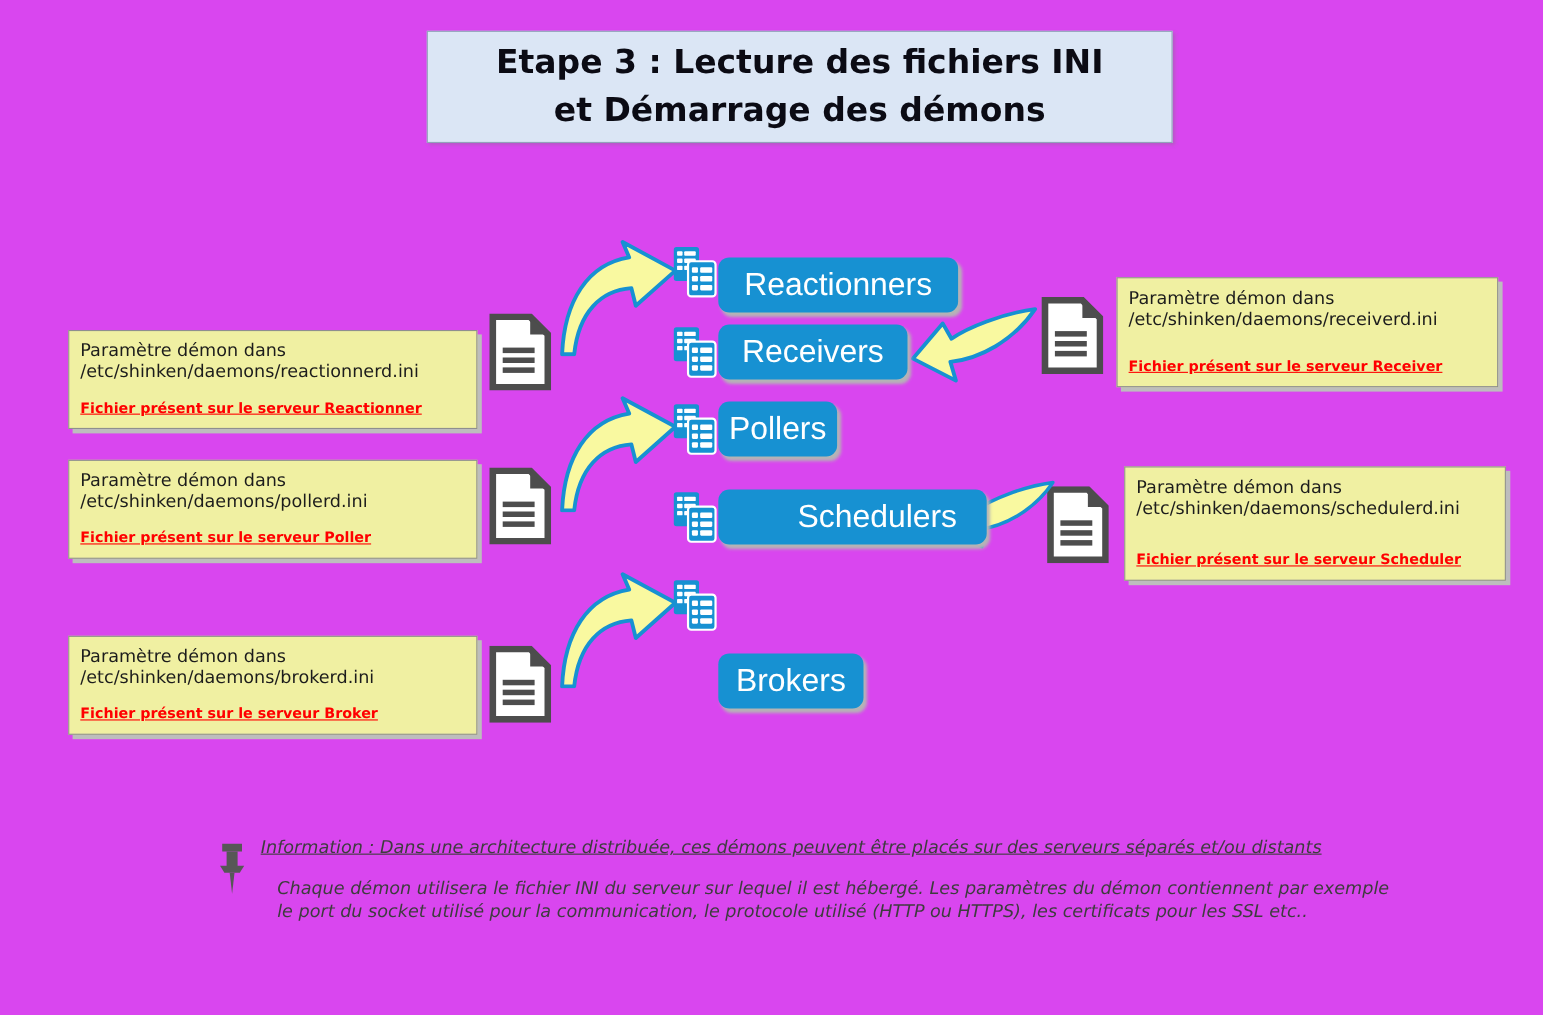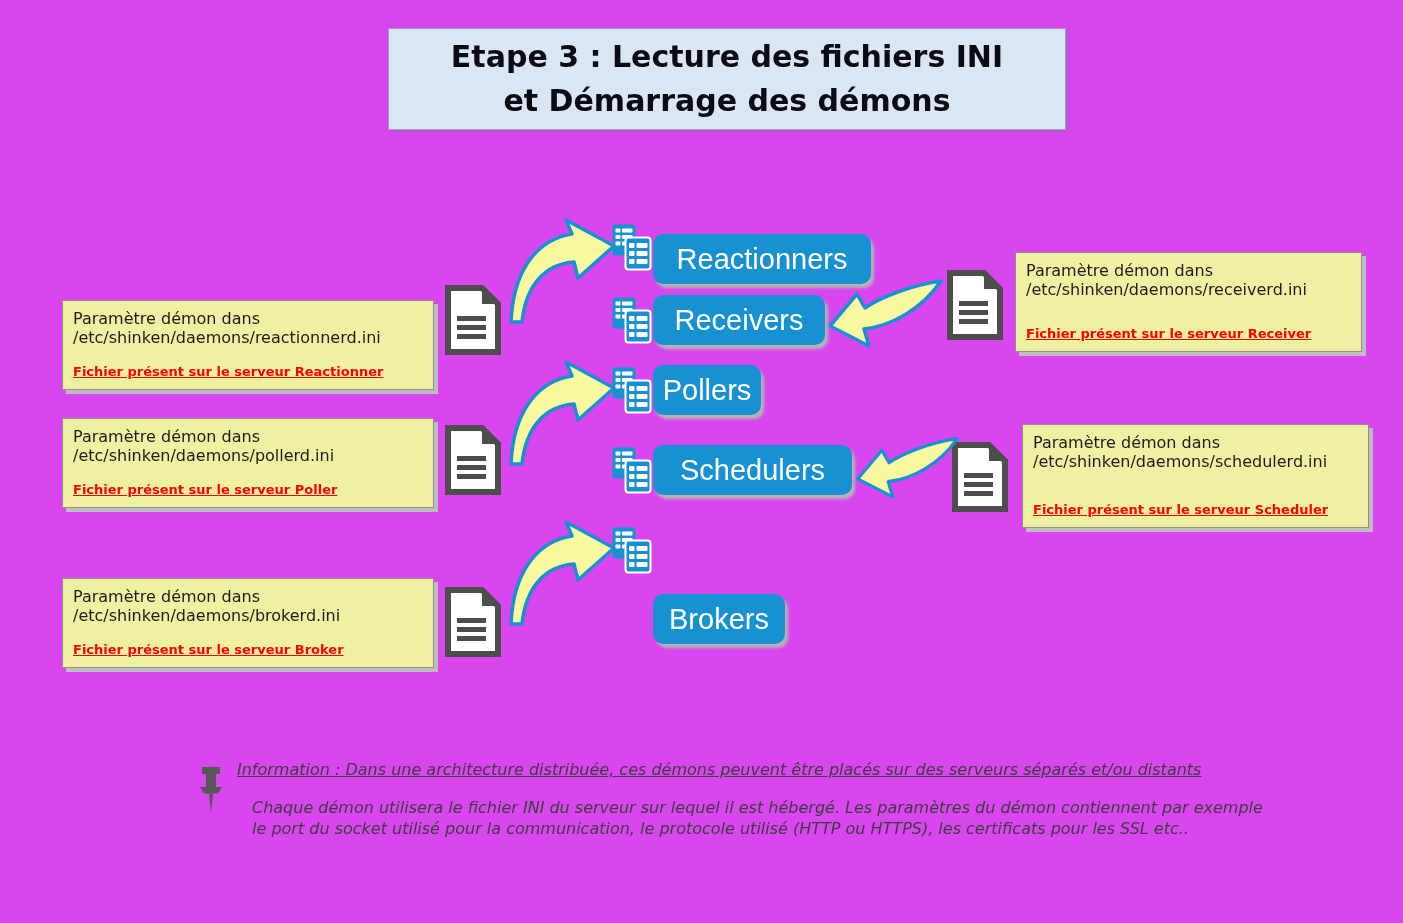--- a/index.html
+++ b/index.html
@@ -189,21 +189,21 @@
   <svg class="abs" style="left:612px;top:447px;width:40px;height:47px;">
       <use href="#sym-stack"></use>
     </svg>
   <svg class="abs" style="left:612px;top:527px;width:40px;height:47px;">
       <use href="#sym-stack"></use>
     </svg>
 
   <div class="daemon-btn" style="left:653px;top:222px;width:218px;margin-top:12px;">Reactionners</div>
   <div class="daemon-btn" style="left:653px;top:295px;width:172px;">Receivers</div>
   <div class="daemon-btn" style="left:653px;top:365px;width:108px;">Pollers</div>
-  <div class="daemon-btn" style="left:653px;top:445px;width:199px;">Schedulers</div>
+  <div class="daemon-btn" style="left:653px;top:445px;width:199px;padding-left:45px;">Schedulers</div>
   <div class="daemon-btn" style="left:653px;top:554px;width:132px;margin-top:40px;">Brokers</div>
 
   <svg class="abs" style="left:197px;top:766px;width:28px;height:48px;">
       <use href="#sym-pin"></use>
     </svg>
   <div class="footer-info">Information : Dans une architecture distribuée, ces démons peuvent être placés sur des serveurs séparés et/ou distants</div>
   <div class="footer-detail">
     <span>Chaque démon utilisera le fichier INI du serveur sur lequel il est hébergé. Les paramètres du démon contiennent par exemple</span>
     <span>le port du socket utilisé pour la communication, le protocole utilisé (HTTP ou HTTPS), les certificats pour les SSL etc..</span>
   </div>

